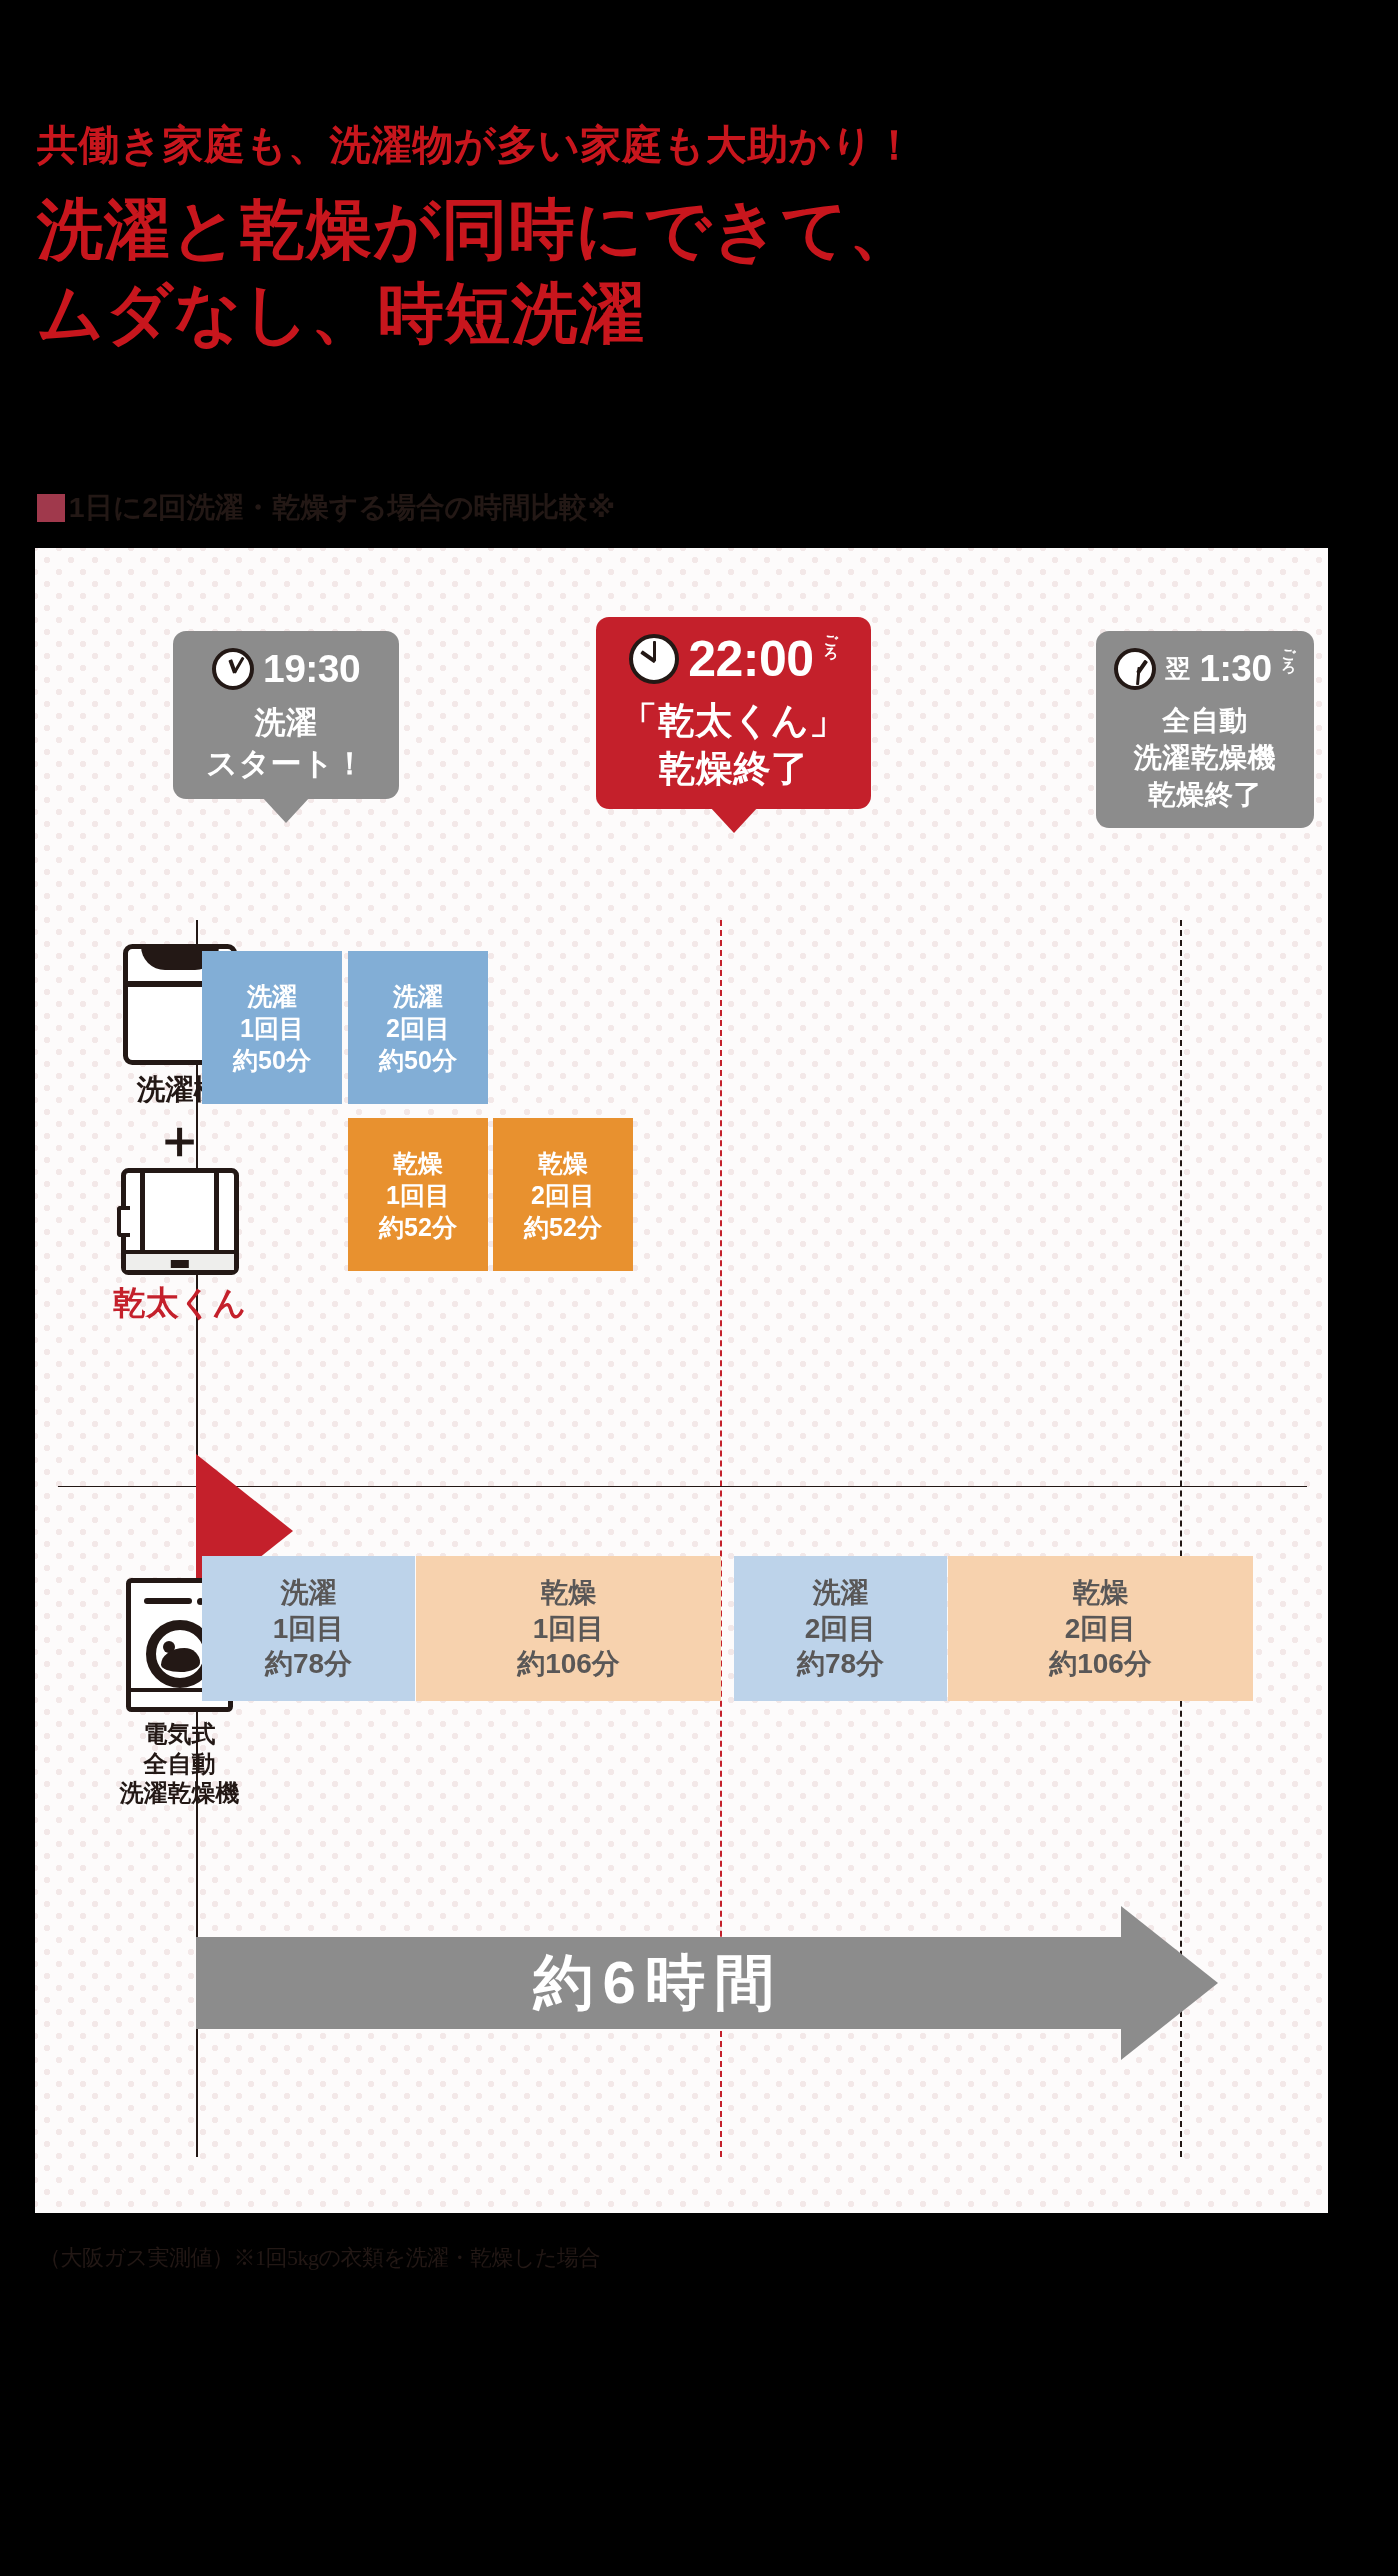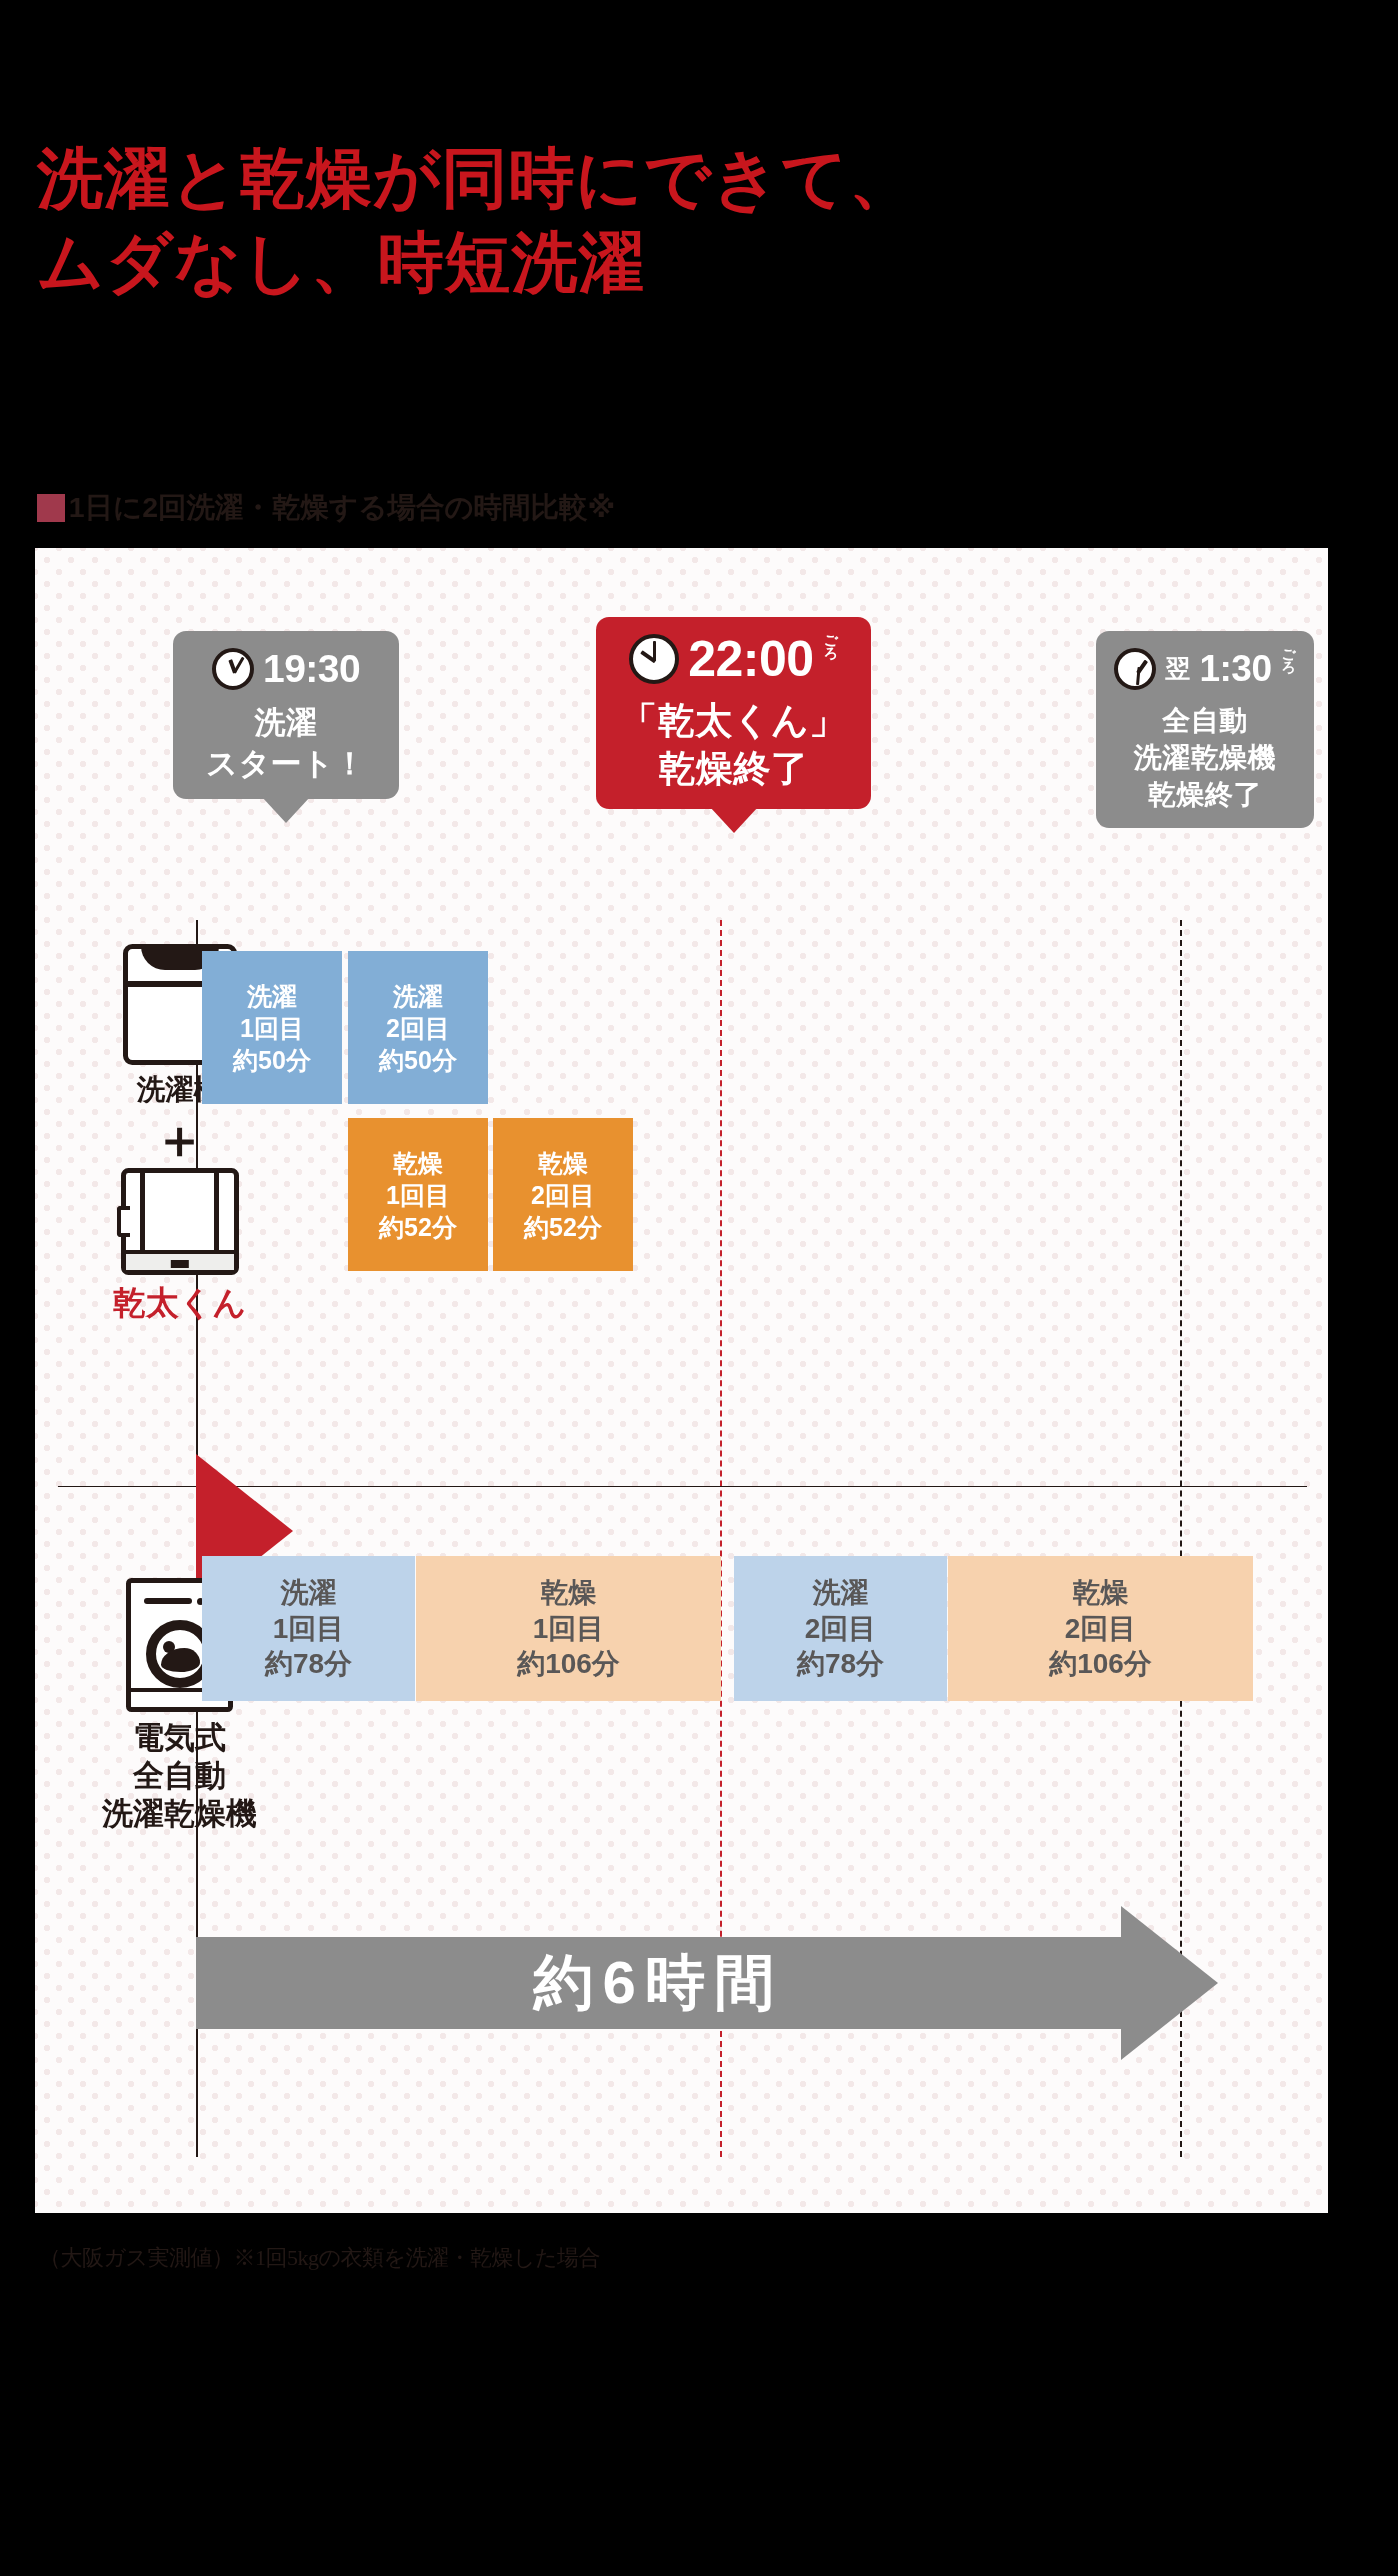--- a/index.html
+++ b/index.html
@@ -369,20 +369,21 @@
     font-size: 22px;
     font-weight: 400;
     letter-spacing: -0.5px;
     white-space: nowrap;
   }
 </style>
 </head>
 <body>
 
 <div class="headline-block">
+  <div class="kicker">共働き家庭も、洗濯物が多い家庭も大助かり！</div>
   <div class="headline-main">
     <span class="ln1">洗濯と乾燥が同時にできて、</span>
     <span class="ln2">ムダなし、時短洗濯</span>
   </div>
 </div>
 
 <div class="section-label">
   <span class="sq"></span>
   <span class="txt">1日に2回洗濯・乾燥する場合の時間比較※</span>
 </div>
@@ -497,21 +498,21 @@
   </div>
 
   <div class="devcol" style="top:1030px;">
     <div class="ic-frontload">
       <span class="panelbar"></span>
       <span class="dot d1"></span>
         <span class="dot d2"></span>
       <span class="drum"></span>
       <span class="footline"></span>
     </div>
-    <div class="devlabel" style="font-size:31px;">
+    <div class="devlabel" style="font-size:24px;">
       <div>電気式</div>
       <div>全自動</div>
       <div>洗濯乾燥機</div>
     </div>
   </div>
 
   <div class="bar wash-soft" style="left:167px; top:1008px; width:213px; height:145px;">
     <div>
       <div>洗濯</div>
       <div>1回目</div>

